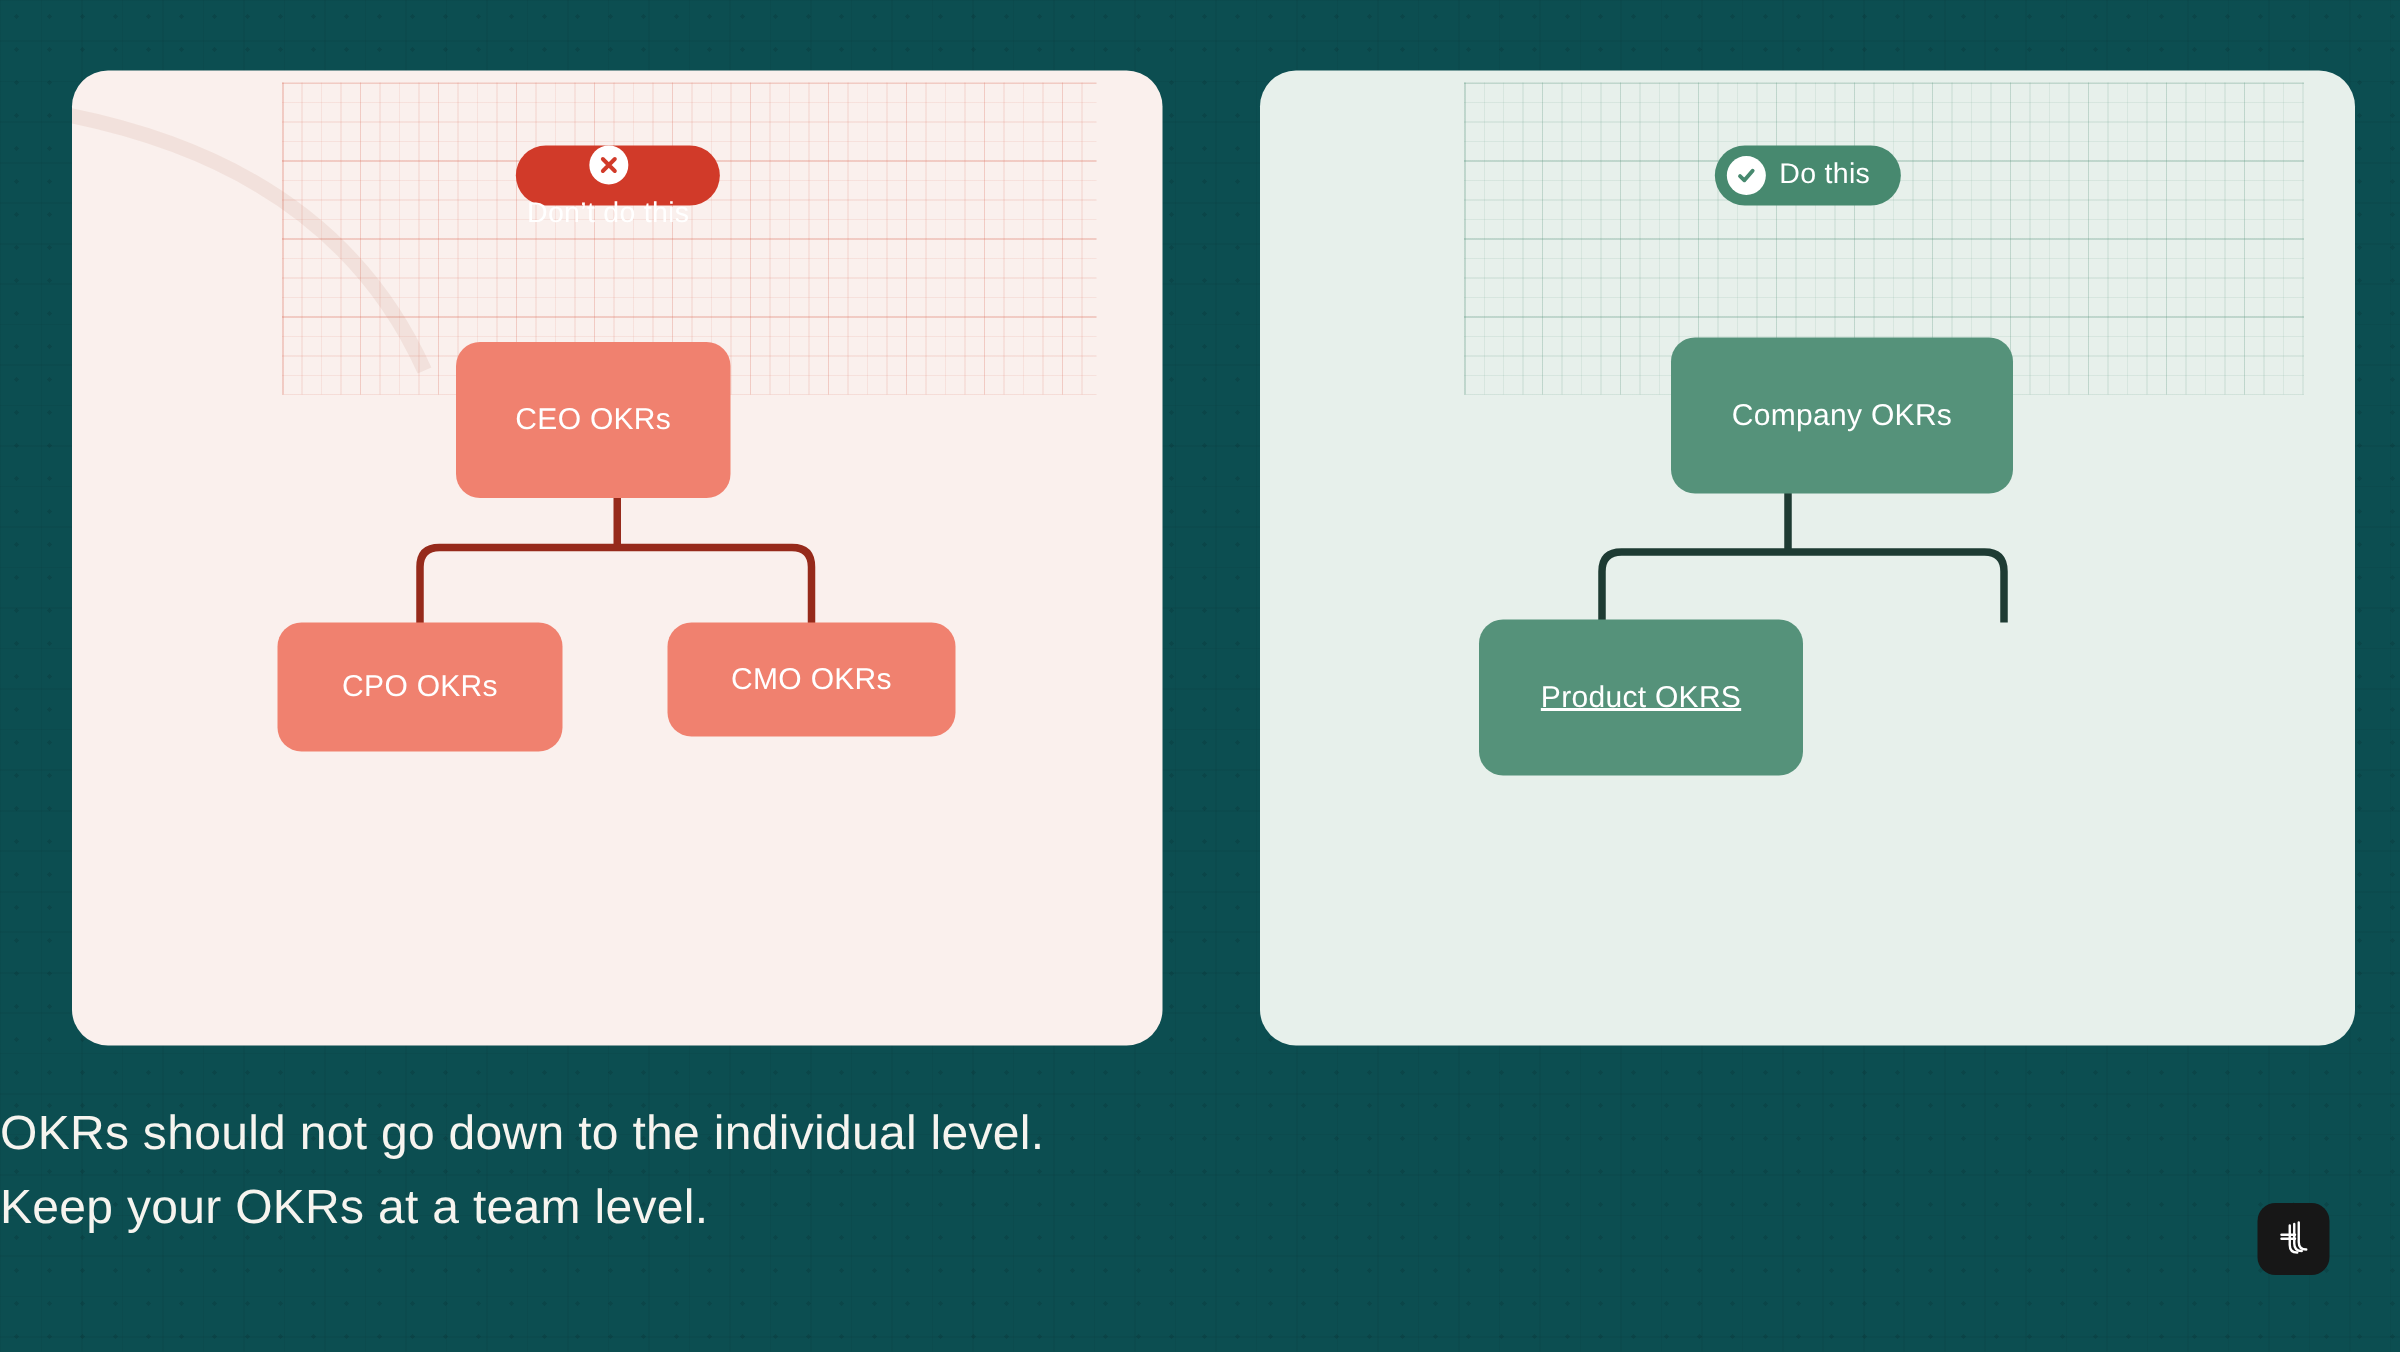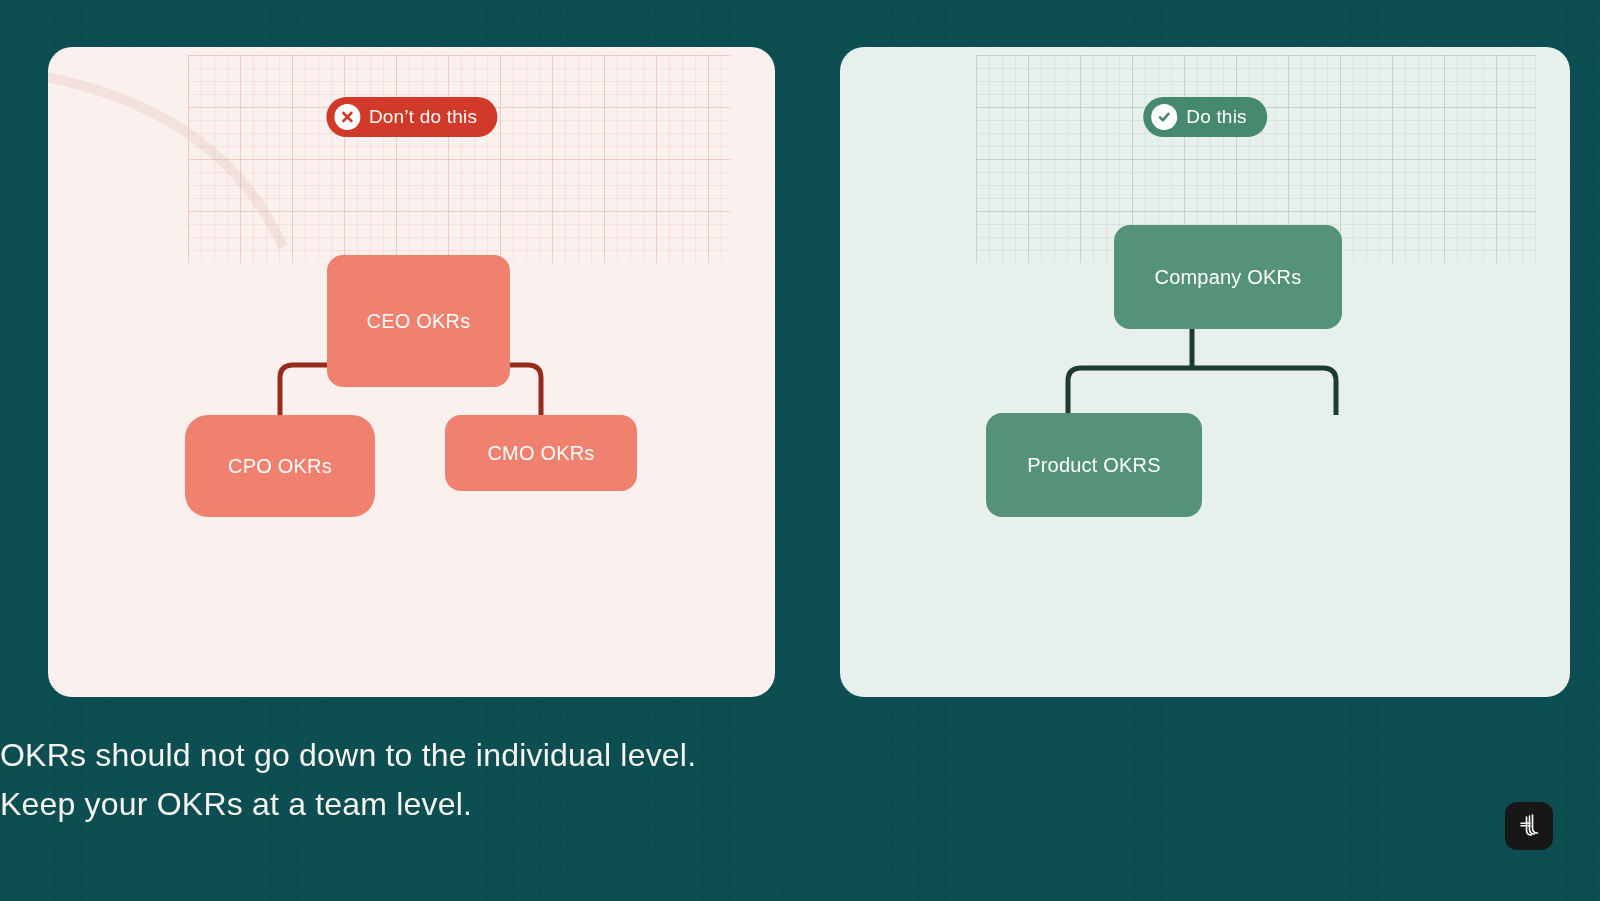--- a/index.html
+++ b/index.html
@@ -46,21 +46,21 @@
   }
   .card-left .grid-overlay{left:140px;width:543px;--grid-line:rgba(214,94,74,0.10);--grid-bold:rgba(214,94,74,0.17);}
   .card-right .grid-overlay{left:136px;width:560px;--grid-line:rgba(74,138,113,0.10);--grid-bold:rgba(74,138,113,0.17);}
   .swirl{position:absolute;top:0;left:0;pointer-events:none;}
   .badge{
     position:absolute;top:50px;left:50%;transform:translateX(-50%);
     height:40px;display:flex;align-items:center;gap:9px;
     padding:0 20px 0 8px;border-radius:999px;
     color:#fff;font-size:19px;font-weight:500;letter-spacing:.2px;white-space:nowrap;
   }
-  .badge-dont{background:var(--badge-red);}
+  .badge-dont{background:var(--badge-red);flex-direction:column;}
   .badge-do{background:var(--badge-green);}
   .badge-icon{width:26px;height:26px;border-radius:50%;background:#fff;display:flex;align-items:center;justify-content:center;flex:0 0 auto;}
   .badge-icon svg{display:block;}
   .node{
     position:absolute;display:flex;align-items:center;justify-content:center;
     border-radius:16px;color:#fff;font-size:20px;font-weight:500;letter-spacing:.2px;
   }
   .node-red{background:var(--box-red);}
   .node-green{background:var(--box-green);margin-left:36px;}
   .connector{position:absolute;top:0;left:0;pointer-events:none;}
@@ -95,22 +95,22 @@
         </svg>
       </span>
       <span>Don’t do this</span>
     </div>
 
     <svg class="connector conn-red" width="727" height="650">
       <path d="M363.5 281 L363.5 318"></path>
       <path d="M232 370 L232 331 Q232 318 245 318 L480 318 Q493 318 493 331 L493 370"></path>
     </svg>
 
-    <div class="node node-red" style="left:279px;top:181px;width:183px;height:132px;margin-top:27px;">CEO OKRs</div>
-    <div class="node node-red" style="left:137px;top:368px;width:190px;height:102px;border-radius:23px;">CPO OKRs</div>
+    <div class="node node-red" style="left:256px;top:181px;width:183px;height:104px;">CEO OKRs</div>
+    <div class="node node-red" style="left:137px;top:368px;width:190px;height:86px;">CPO OKRs</div>
     <div class="node node-red" style="left:397px;top:368px;width:192px;height:76px;">CMO OKRs</div>
   </section>
 
   <section class="card card-right">
     <div class="grid-overlay"></div>
 
     <div class="badge badge-do">
       <span class="badge-icon">
         <svg width="14" height="14" viewBox="0 0 14 14">
           <path d="M2.8 7.4 L5.7 10.2 L11.2 3.8" stroke="var(--badge-green)" stroke-width="2.6" fill="none" stroke-linecap="round" stroke-linejoin="round"></path>
@@ -118,21 +118,21 @@
       </span>
       <span>Do this</span>
     </div>
 
     <svg class="connector conn-green" width="730" height="650">
       <path d="M352 280 L352 321"></path>
       <path d="M228 368 L228 334 Q228 321 241 321 L483 321 Q496 321 496 334 L496 368"></path>
     </svg>
 
     <div class="node node-green" style="left:238px;top:178px;width:228px;height:104px;">Company OKRs</div>
-    <div class="node node-green" style="left:110px;top:366px;width:216px;height:104px;">Product OKRS</div>
+    <div class="node node-green" style="left:110px;top:366px;width:216px;height:104px;text-decoration:underline;">Product OKRS</div>
   </section>
 
   <div class="caption">
     <div>OKRs should not go down to the individual level.</div>
     <div>Keep your OKRs at a team level.</div>
   </div>
 
   <div class="logo">
     <svg width="30" height="30" viewBox="0 0 30 30">
       <g stroke="#FFFFFF" stroke-width="1.6" fill="none" stroke-linecap="round">

